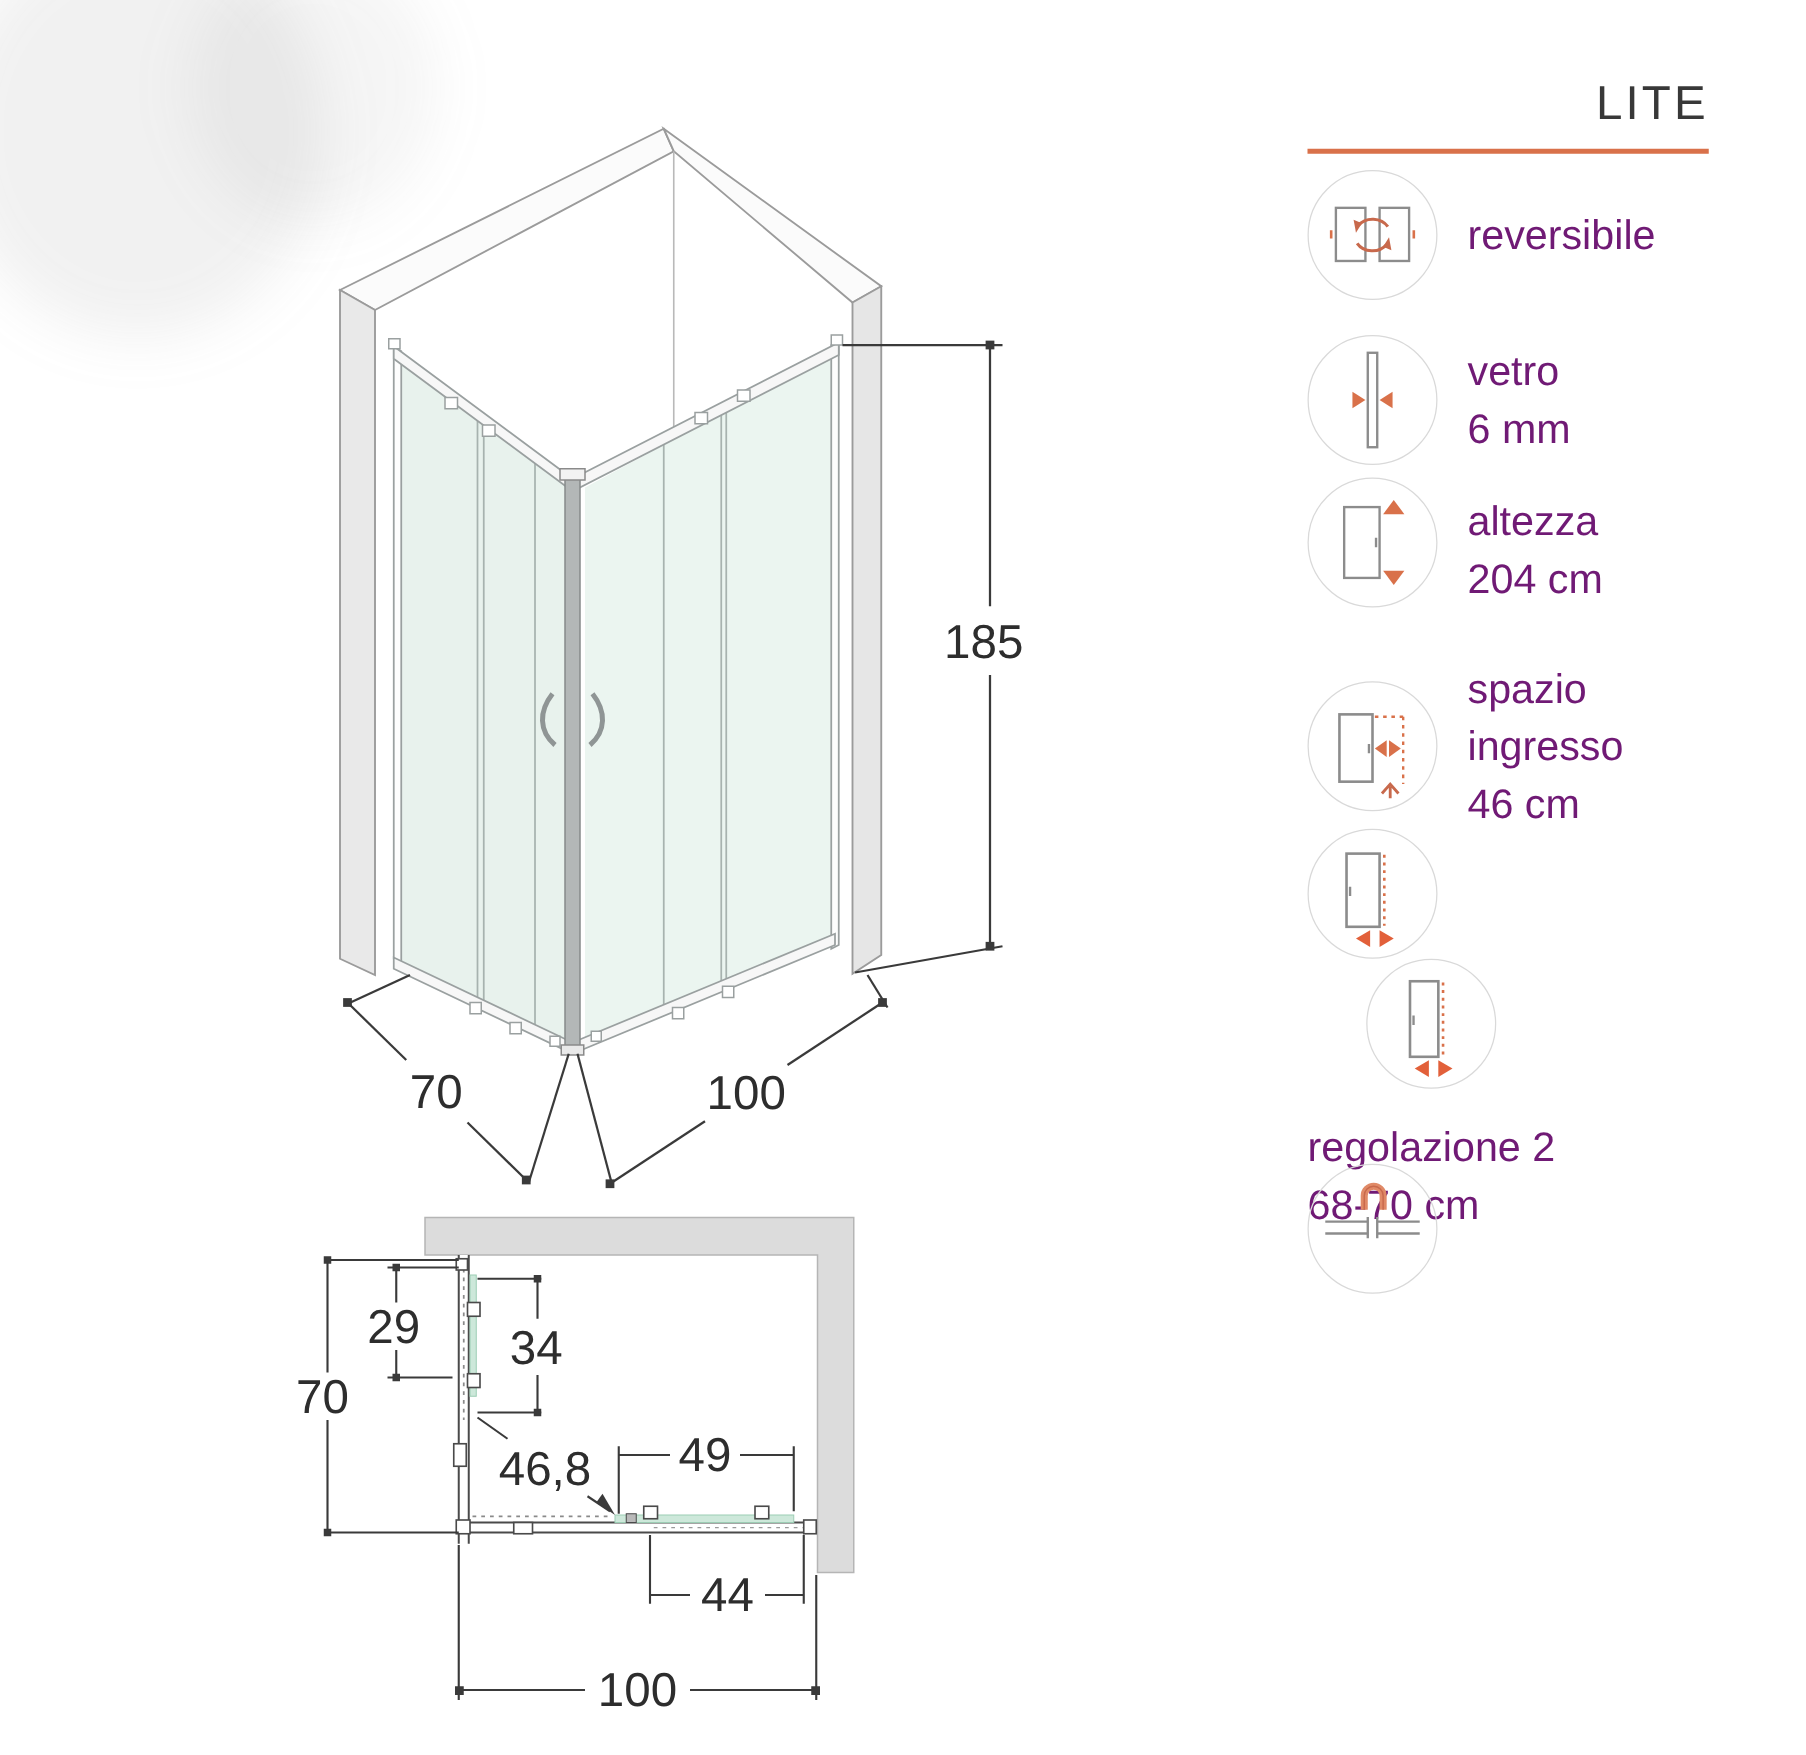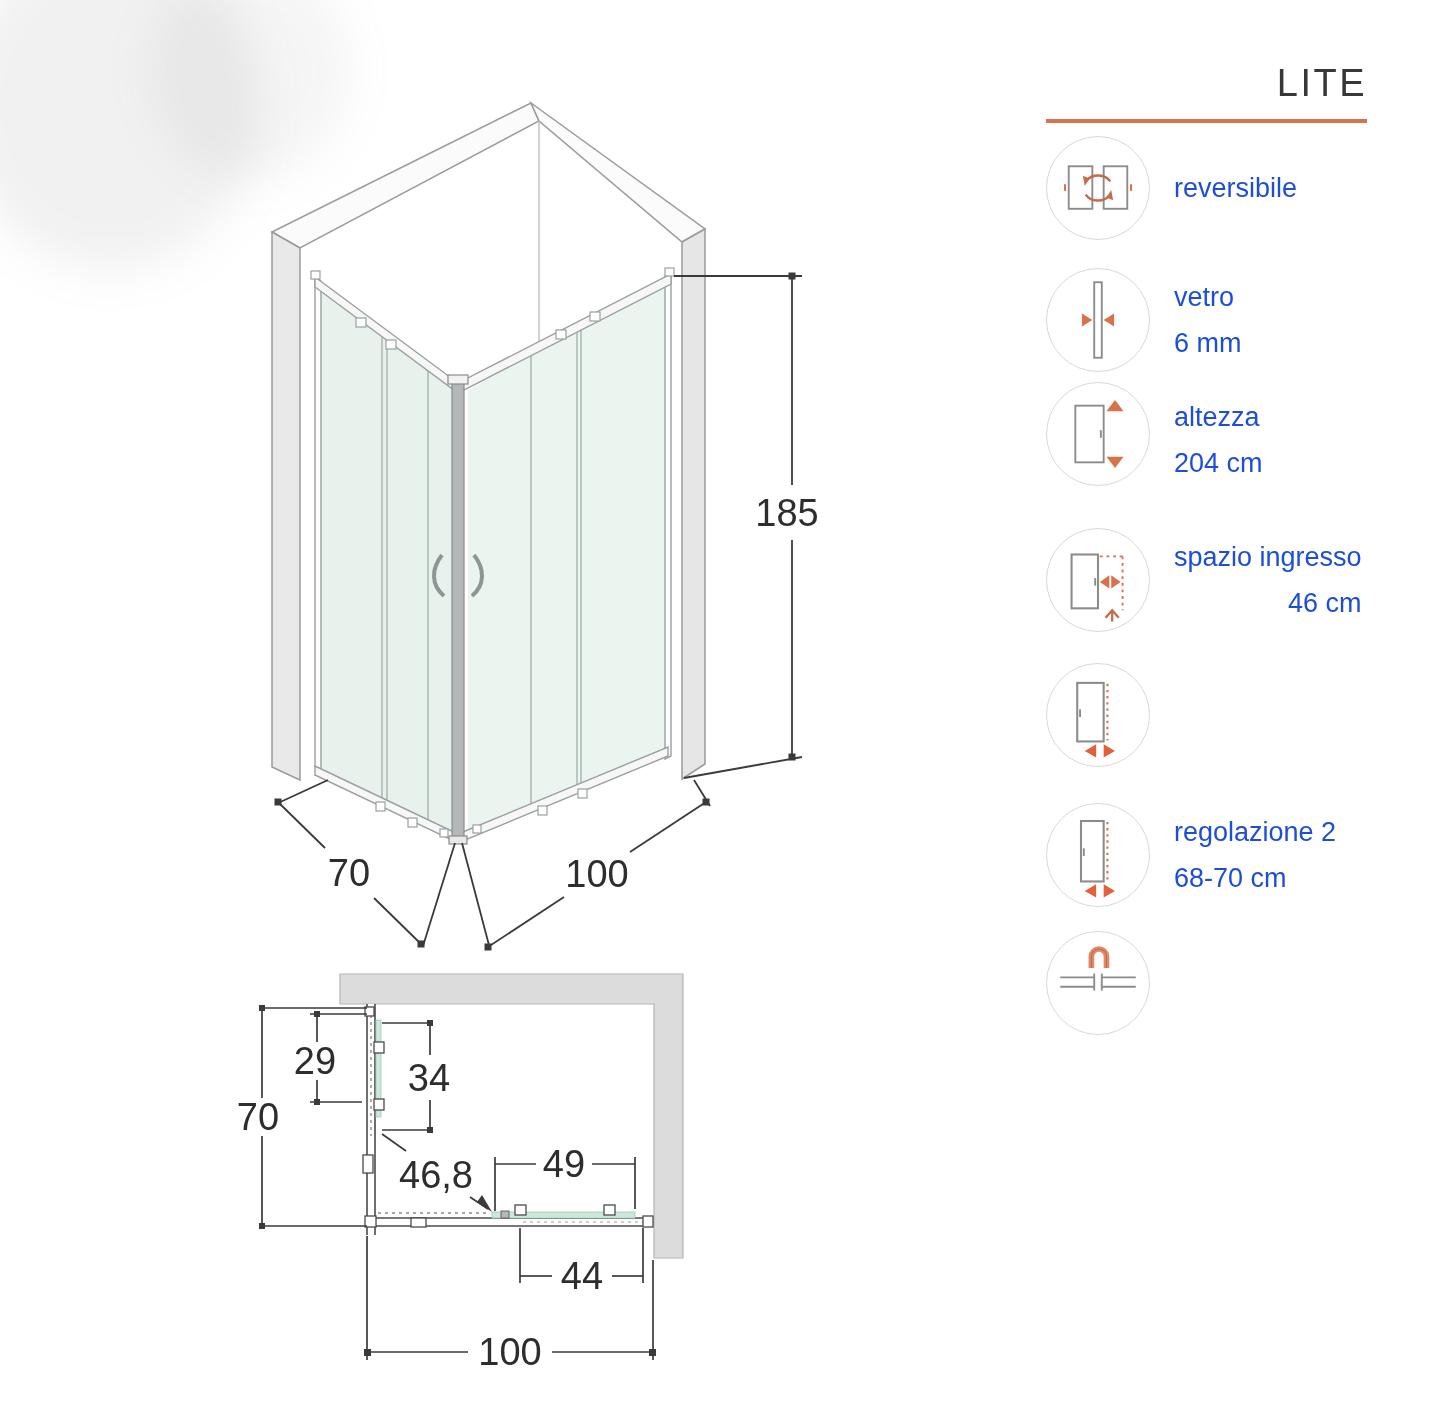--- a/index.html
+++ b/index.html
@@ -11,21 +11,21 @@
   svg text{font-family:"Liberation Sans",sans-serif;fill:#2d2d2d;font-size:38px;font-weight:500;}
   .iso{position:absolute;left:90px;top:80px;}
   .plan{position:absolute;left:230px;top:950px;}
   .sidebar{position:absolute;left:1046px;top:48px;width:352px;}
   .sb-title{position:absolute;top:14px;left:0;width:321px;text-align:right;font-size:38px;
             letter-spacing:2.5px;color:#383838;font-weight:500;}
   .sb-underline{position:absolute;top:71px;left:0;width:321px;height:4px;}
   .feat{position:absolute;left:0;display:flex;align-items:center;gap:24px;}
   .icon-circle{width:104px;height:104px;border:1.6px solid #d9d9d9;border-radius:50%;
                box-sizing:border-box;flex:0 0 auto;display:flex;align-items:center;justify-content:center;}
-  .feat-label{font-size:27px;color:#1d4ed8;line-height:46px;}
+  .feat-label{font-size:33px;color:#701a75;line-height:46px;}
   .feat-label span{display:block;}
 </style>
 </head>
 <body>
 
 <div class="canvas">
 
   <div class="wm a"></div>
   <div class="wm b"></div>
 
@@ -239,21 +239,21 @@
           <polygon points="72,18 63,30 81,30" fill="#d9714a"></polygon>
           <polygon points="72,90 63,78 81,78" fill="#d9714a"></polygon>
         </svg>
       </div>
       <div class="feat-label">
         <span>altezza</span>
         <span>204 cm</span>
       </div>
     </div>
 
-    <div class="feat" style="top:480px;text-align:right;">
+    <div class="feat" style="top:480px;">
       <div class="icon-circle">
         <svg width="104" height="104" viewBox="0 0 108 108">
           <rect x="26" y="27" width="28" height="57" fill="none" stroke="#8c8c8c" stroke-width="2.2"></rect>
           <line x1="51" y1="52" x2="51" y2="60" stroke="#8c8c8c" stroke-width="2"></line>
           <line x1="56" y1="29" x2="80" y2="29" stroke="#d9714a" stroke-width="2" stroke-dasharray="3,4"></line>
           <line x1="80" y1="29" x2="80" y2="86" stroke="#d9714a" stroke-width="2" stroke-dasharray="3,4"></line>
           <polygon points="56,56 66,49 66,63" fill="#d9714a"></polygon>
           <polygon points="78,56 68,49 68,63" fill="#d9714a"></polygon>
           <path d="M69,98 L69,88 M62,94 L69,86 L76,94" fill="none" stroke="#c8694c" stroke-width="2.4"></path>
         </svg>
@@ -269,21 +269,21 @@
         <svg width="104" height="104" viewBox="0 0 108 108">
           <rect x="32" y="20" width="28" height="62" fill="none" stroke="#8c8c8c" stroke-width="2.2"></rect>
           <line x1="35" y1="48" x2="35" y2="56" stroke="#8c8c8c" stroke-width="2"></line>
           <line x1="64" y1="21" x2="64" y2="81" stroke="#d9714a" stroke-width="2.2" stroke-dasharray="2.5,4"></line>
           <polygon points="40,92 52,85 52,99" fill="#e2603a"></polygon>
           <polygon points="72,92 60,85 60,99" fill="#e2603a"></polygon>
         </svg>
       </div>
     </div>
 
-    <div class="feat" style="top:755px;">
+    <div class="feat" style="top:719px;flex-direction:column;">
       <div class="icon-circle">
         <svg width="104" height="104" viewBox="0 0 108 108">
           <rect x="36" y="18" width="24" height="64" fill="none" stroke="#8c8c8c" stroke-width="2.2"></rect>
           <line x1="39" y1="47" x2="39" y2="55" stroke="#8c8c8c" stroke-width="2"></line>
           <line x1="64" y1="19" x2="64" y2="81" stroke="#d9714a" stroke-width="2.2" stroke-dasharray="2.5,4"></line>
           <polygon points="40,92 52,85 52,99" fill="#e2603a"></polygon>
           <polygon points="72,92 60,85 60,99" fill="#e2603a"></polygon>
         </svg>
       </div>
       <div class="feat-label">

